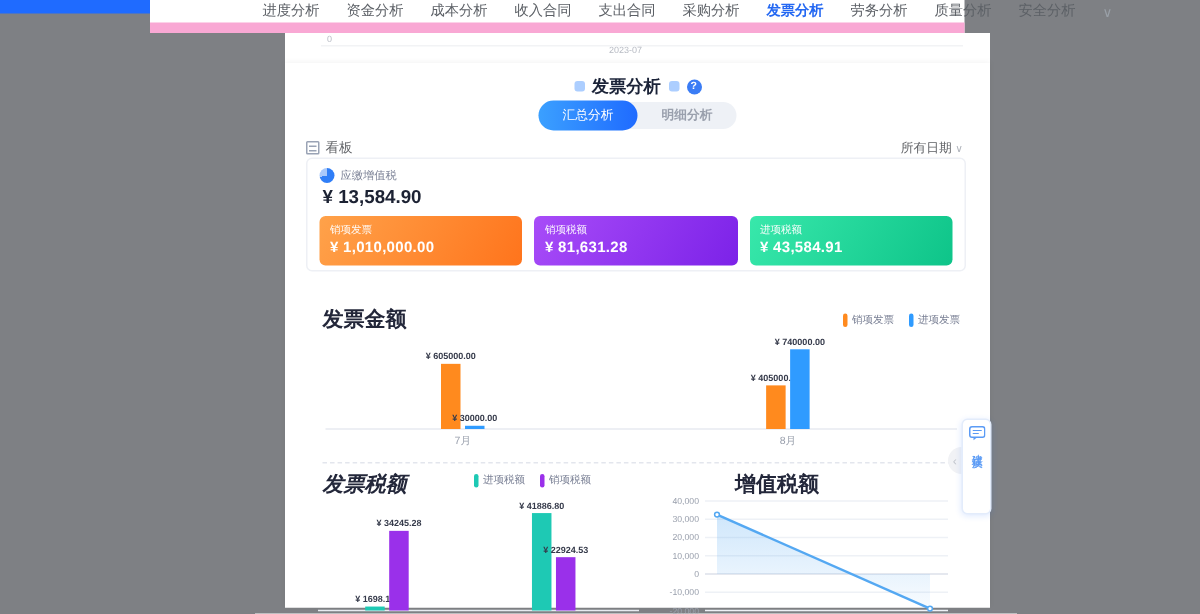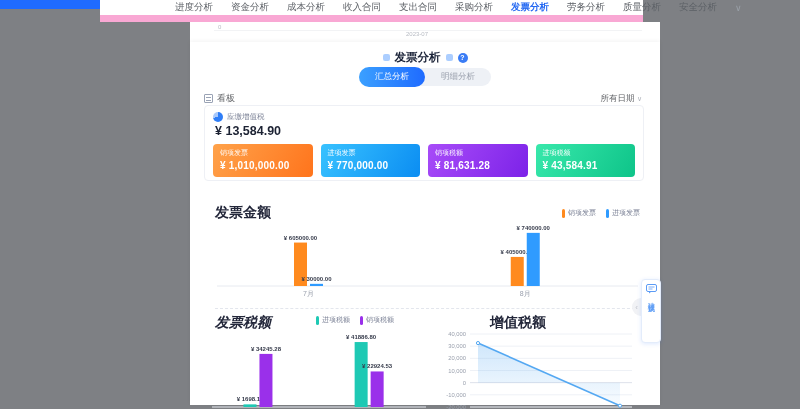--- a/index.html
+++ b/index.html
@@ -29,21 +29,21 @@
   .title-row { position:absolute; top:8px; left:0; right:0; display:flex; align-items:center; justify-content:center; gap:5px; }
   .title-decor { width:7px; height:7px; border-radius:2px; background:#9ec5ff; opacity:.85; }
   .page-title { font-size:11.5px; font-weight:bold; color:#1b2串23d; color:#1b2338; }
   .help-circle { width:10px; height:10px; border-radius:50%; background:#3a7cf5; color:#fff;
                  font-size:7px; font-weight:bold; display:flex; align-items:center; justify-content:center; }
 
   .toggle-row { position:absolute; top:26px; left:0; right:0; display:flex; justify-content:center; }
   .toggle-pill { background:#eef1f6; border-radius:10px; height:18px; display:flex; align-items:center; }
   .toggle-seg { font-size:8.5px; padding:10px 16px; height:18px; display:flex; align-items:center; border-radius:10px; cursor:pointer; }
   .toggle-seg.active { background:linear-gradient(90deg,#3ba0ff,#1f6bff); color:#fff; }
-  .toggle-seg.inactive { color:#9aa0ad; }
+  .toggle-seg.inactive { color:#9aa0ad;font-weight:bold; }
 
   .board-row { position:absolute; top:50px; left:14px; right:18px; display:flex; align-items:center; }
   .board-icon { width:9px; height:9px; border:1px solid #9aa3b5; border-radius:1px; position:relative; margin-right:4px; }
   .board-icon::before { content:""; position:absolute; left:1px; right:1px; top:2px; height:1px; background:#9aa3b5; }
   .board-icon::after  { content:""; position:absolute; left:1px; right:1px; top:5px; height:1px; background:#9aa3b5; }
   .board-label { font-size:9px; color:#606266; }
   .date-filter { margin-left:auto; font-size:8.5px; color:#606266; cursor:pointer; }
   .date-chevron { color:#b0b4bc; font-size:7px; }
 
   .summary-panel { position:absolute; top:63px; left:14px; width:440px; height:76px;
@@ -139,24 +139,20 @@
     <div class="summary-panel">
       <div class="vat-row">
         <span class="vat-icon"></span>
         <span class="vat-label">应缴增值税</span>
       </div>
       <div class="vat-value">¥ 13,584.90</div>
       <div class="cards-row">
           <div class="stat-card" style="background: linear-gradient(120deg, rgb(255, 162, 74), rgb(255, 116, 28));">
             <div class="sc-label">销项发票</div>
                   <div class="sc-value">¥ 1,010,000.00</div>
-          </div>
-          <div class="stat-card" style="background: linear-gradient(120deg, rgb(56, 194, 255), rgb(11, 141, 242));">
-            <div class="sc-label">进项发票</div>
-                  <div class="sc-value">¥ 770,000.00</div>
           </div>
           <div class="stat-card" style="background: linear-gradient(120deg, rgb(168, 76, 248), rgb(124, 34, 232));">
             <div class="sc-label">销项税额</div>
                   <div class="sc-value">¥ 81,631.28</div>
           </div>
           <div class="stat-card" style="background: linear-gradient(120deg, rgb(56, 232, 171), rgb(14, 196, 137));">
             <div class="sc-label">进项税额</div>
                   <div class="sc-value">¥ 43,584.91</div>
           </div>
         </div>

